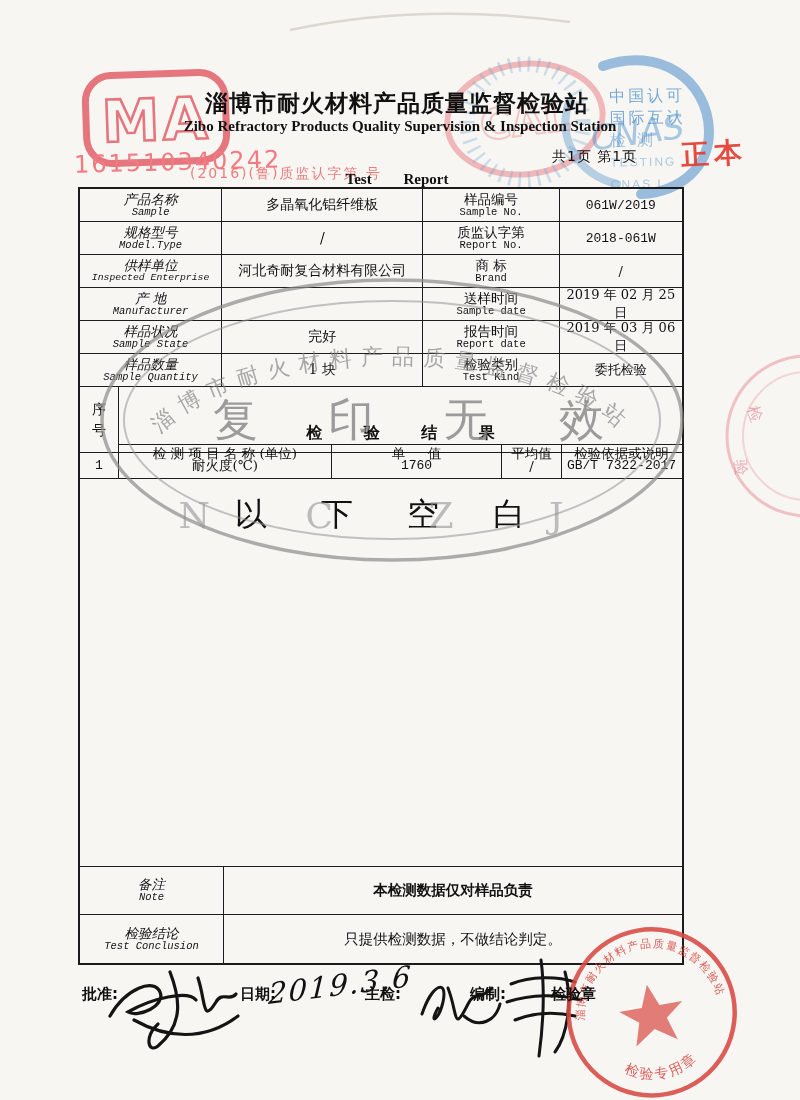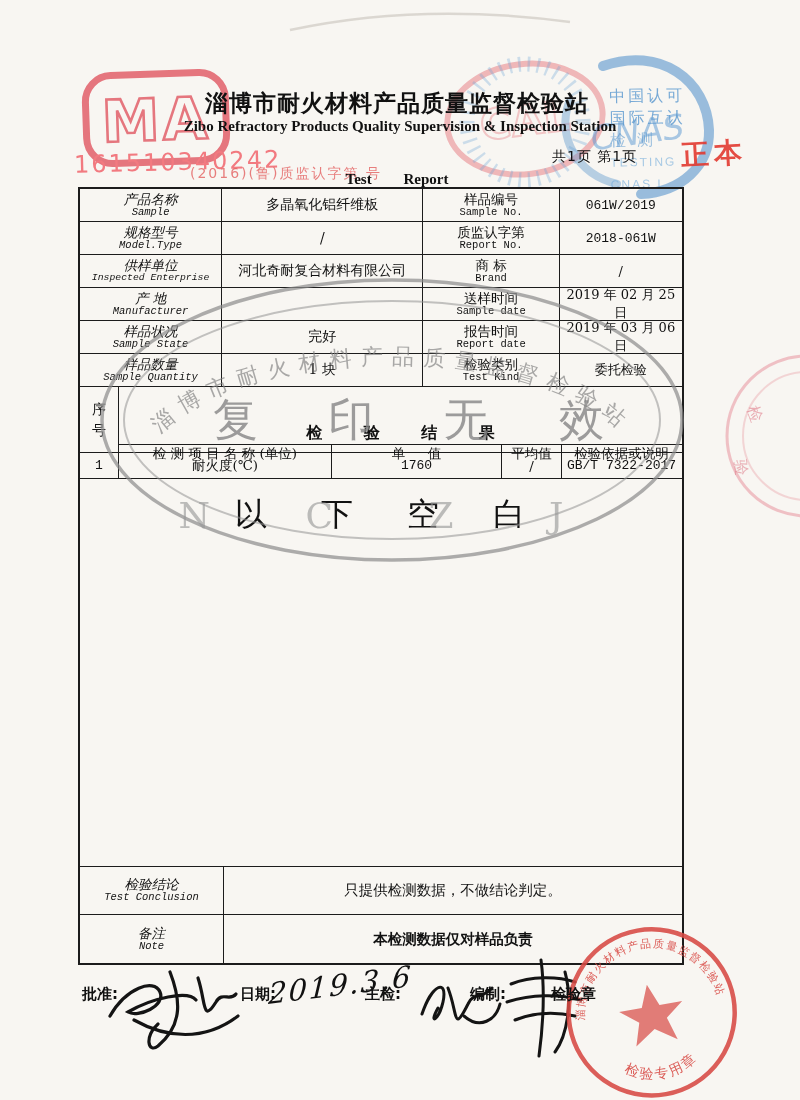--- a/index.html
+++ b/index.html
@@ -220,32 +220,32 @@
       <div class="cell rc3">/</div>
       <div class="cell rc4 mono last">GB/T 7322-2017</div>
     </div>
 
     <div class="blank-cell">
       <span class="blank-text">以 下 空 白</span>
     </div>
 
     <div class="row bot-row">
       <div class="cell w1 lab">
+        <div>备注</div>
+        <div class="en">Note</div>
+      </div>
+      <div class="cell last concl-val" style="flex:1; font-weight:bold;">本检测数据仅对样品负责</div>
+    </div>
+
+    <div class="row bot-row">
+      <div class="cell w1 lab">
         <div>检验结论</div>
         <div class="en">Test Conclusion</div>
       </div>
       <div class="cell last concl-val" style="flex:1;">只提供检测数据，不做结论判定。</div>
-    </div>
-
-    <div class="row bot-row">
-      <div class="cell w1 lab">
-        <div>备注</div>
-        <div class="en">Note</div>
-      </div>
-      <div class="cell last concl-val" style="flex:1; font-weight:bold;">本检测数据仅对样品负责</div>
     </div>
   </div>
 
   <svg class="abs stamp" style="left:92px; top:272px; width:600px; height:300px;">
     <ellipse cx="300" cy="148" rx="290" ry="140" fill="none" stroke="rgba(140,140,140,0.7)" stroke-width="3.5"></ellipse>
     <ellipse cx="300" cy="148" rx="268" ry="119" fill="none" stroke="rgba(148,148,148,0.55)" stroke-width="2"></ellipse>
     <defs>
       <path id="ovalTop" d="M58,232 A250,112 0 1 1 542,232" fill="none"></path>
     </defs>
     <text font-size="22" letter-spacing="9" fill="rgba(130,130,130,0.68)" font-family="DejaVu Sans, sans-serif">

